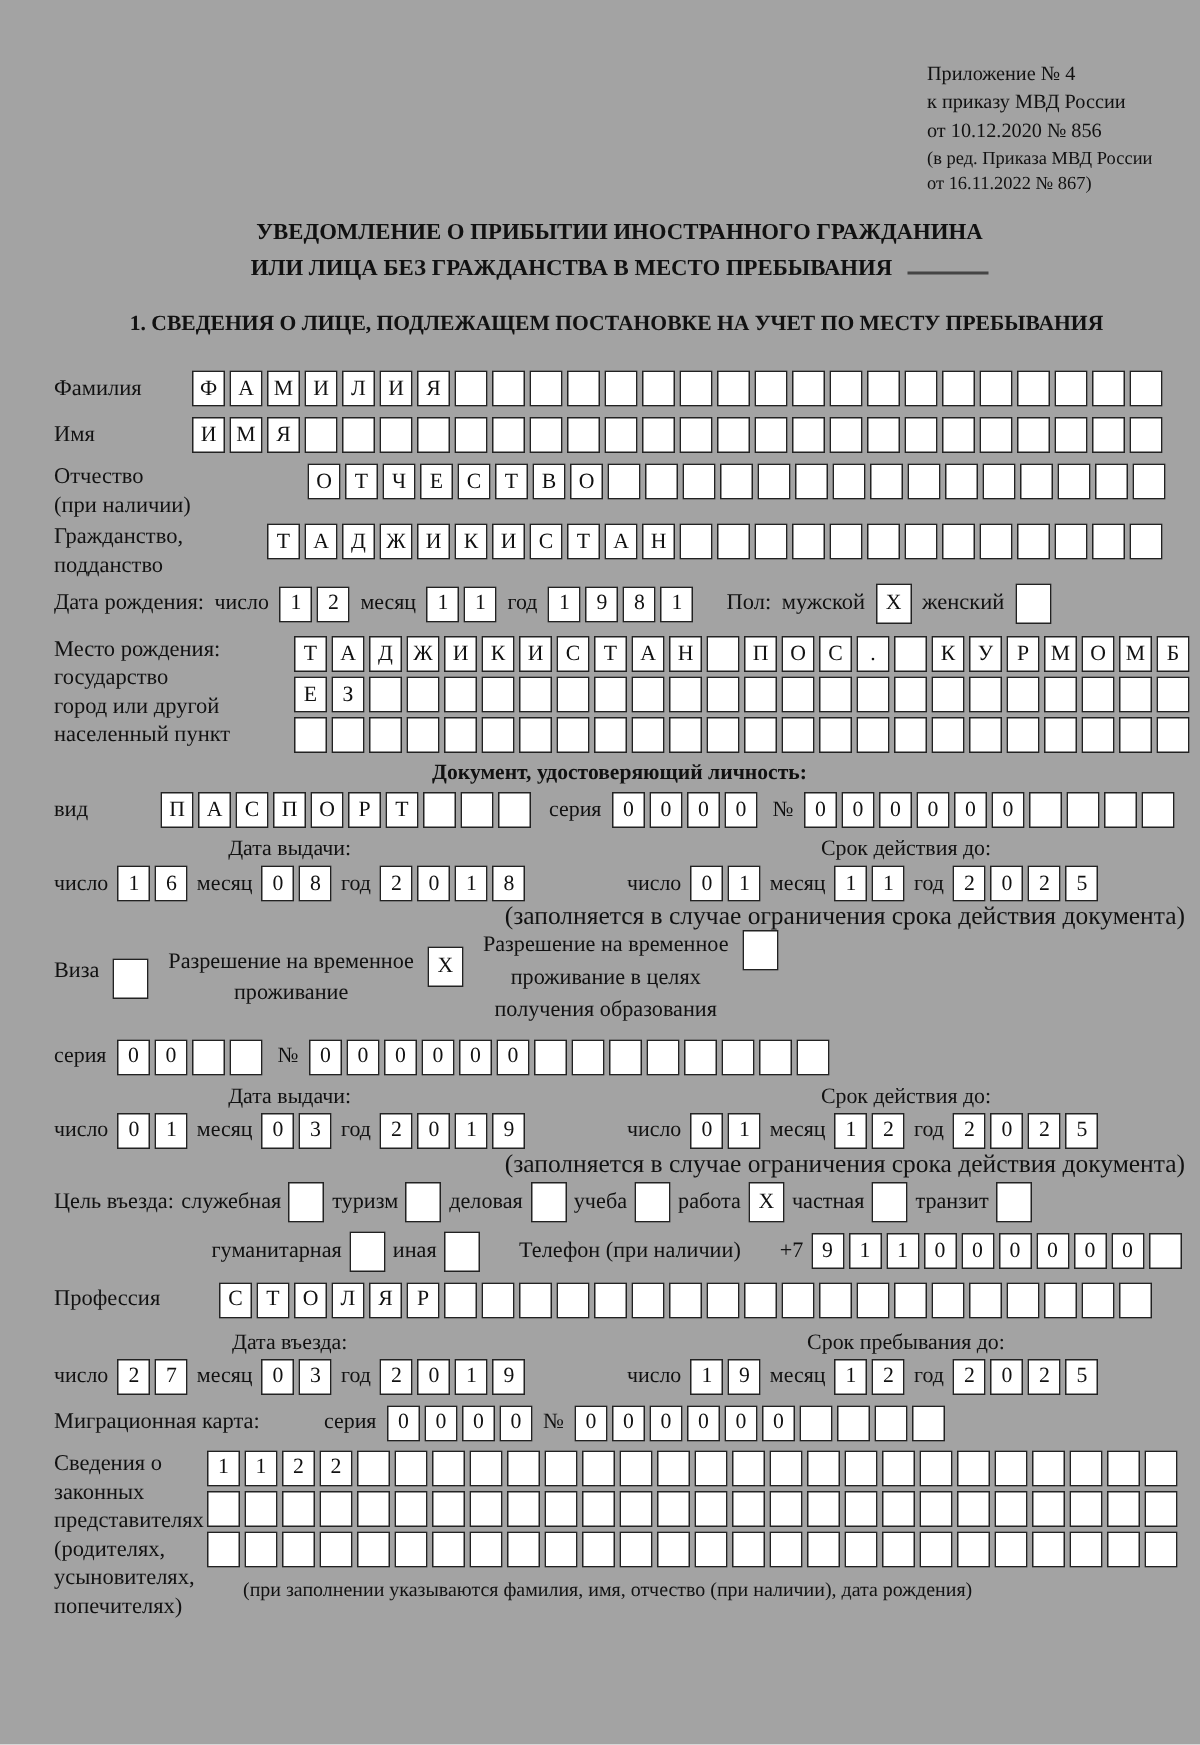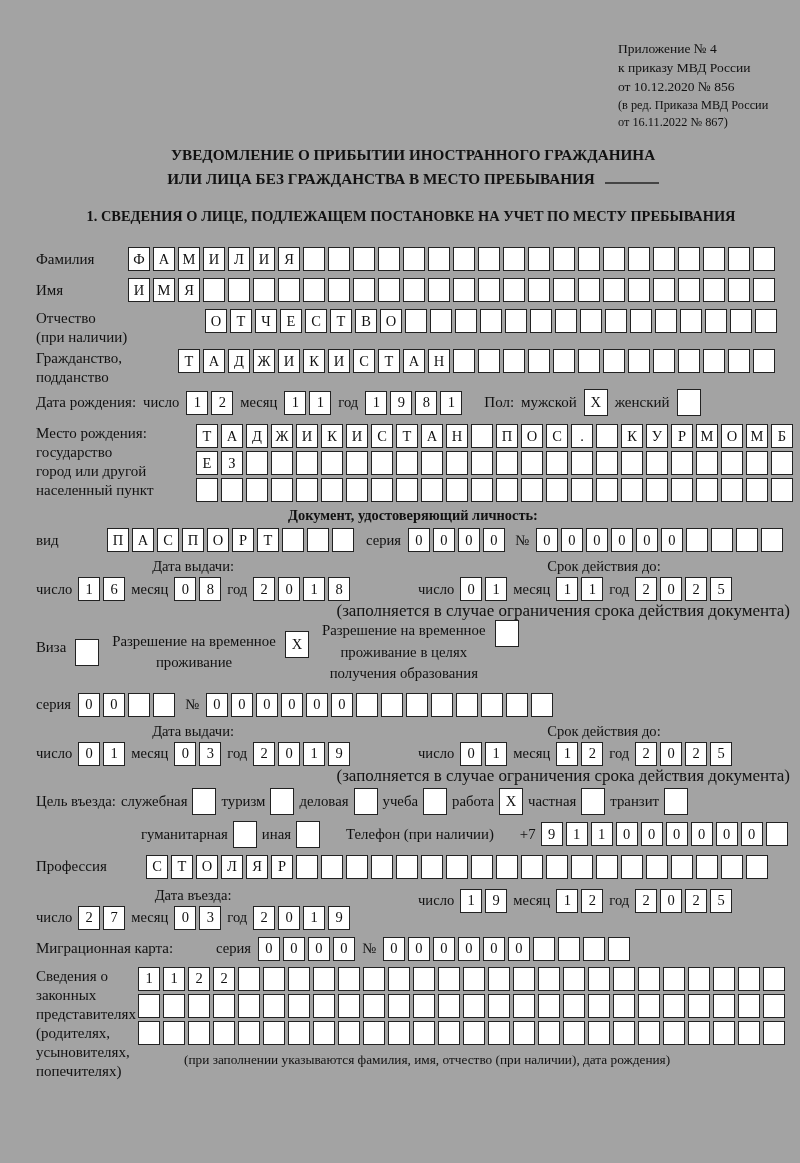--- a/index.html
+++ b/index.html
@@ -36,21 +36,21 @@
   .note-right{text-align:right;font-size:17px;margin-top:2px;line-height:15px;}
   .res-txt{font-size:15px;line-height:1.6;}
   .opts{display:flex;gap:13px;align-items:center;}
   .opt{display:flex;align-items:flex-start;gap:9px;flex:0 0 auto;}
   .olbl{font-size:14.8px;}
   .olbl.col{display:flex;flex-direction:column;text-align:center;line-height:1.45;}
   .prow{display:flex;align-items:center;gap:5px;font-size:14.8px;}
   .indent105{margin-left:105px;}
   .gap16{width:16px;flex:0 0 auto;}
   .gap8{width:8px;flex:0 0 auto;}
-  .reps-note{font-size:13.3px;margin-top:7px;margin-left:46px;white-space:nowrap;}
+  .reps-note{font-size:13.3px;margin-top:7px;margin-left:24px;white-space:nowrap;}
 </style>
 </head>
 <body>
 
 <div class="page">
 
   <div class="hdr">
     <div>Приложение № 4</div>
     <div>к приказу МВД России</div>
     <div>от 10.12.2020 № 856</div>
@@ -612,20 +612,21 @@
         <span class="lbl sm">год</span>
         <span class="cells">
             <span class="cell">2</span>
             <span class="cell">0</span>
             <span class="cell">1</span>
             <span class="cell">9</span>
           </span>
       </div>
     </div>
     <div class="dg dg-right">
+      <div class="dhead">Срок пребывания до:</div>
       <div class="dline">
         <span class="lbl sm">число</span>
         <span class="cells">
             <span class="cell">1</span>
             <span class="cell">9</span>
           </span>
         <span class="lbl sm">месяц</span>
         <span class="cells">
             <span class="cell">1</span>
             <span class="cell">2</span>

